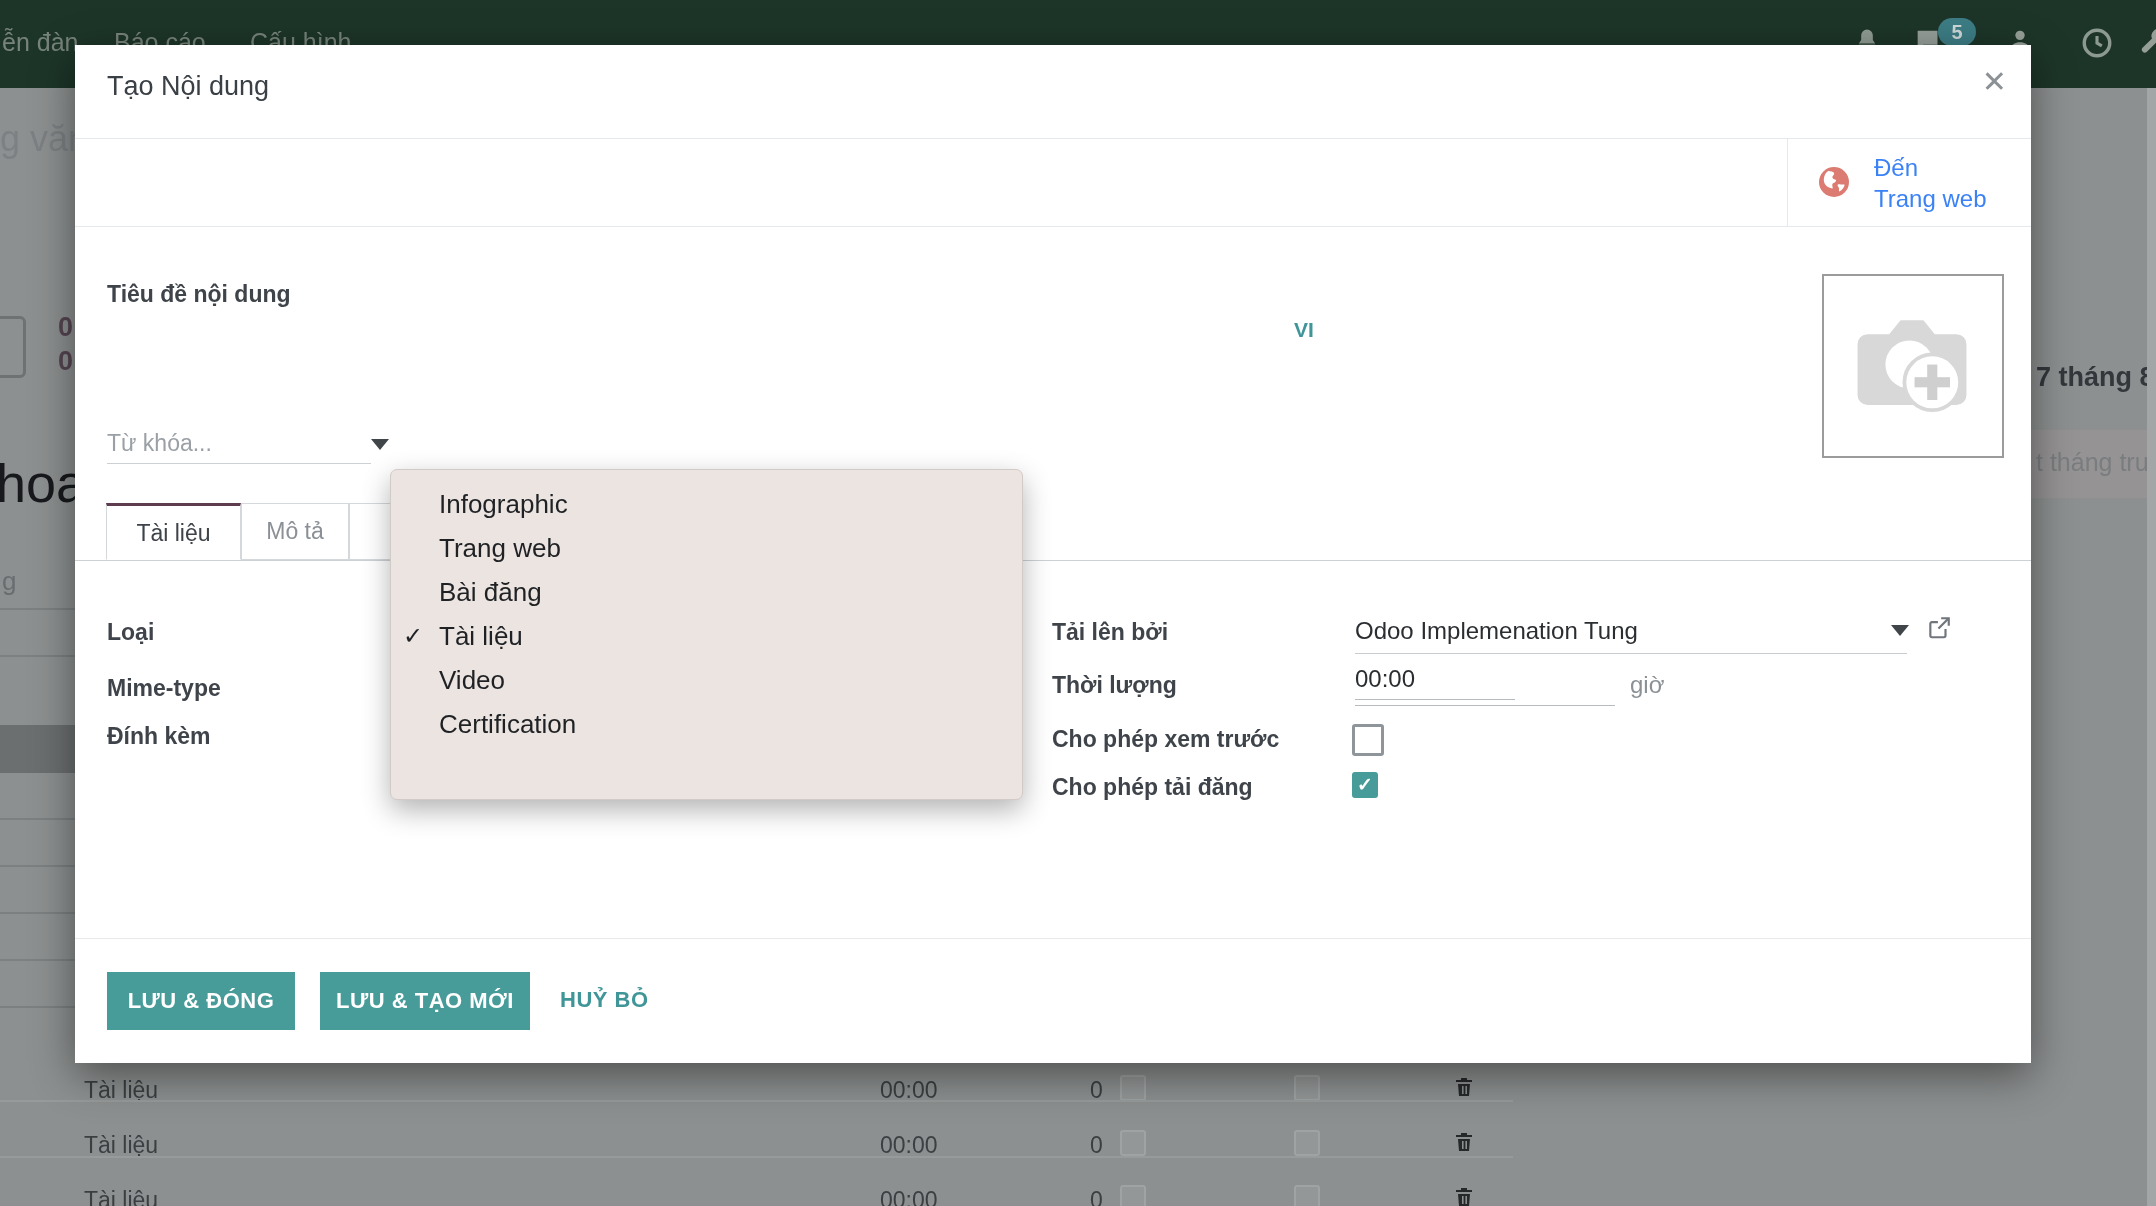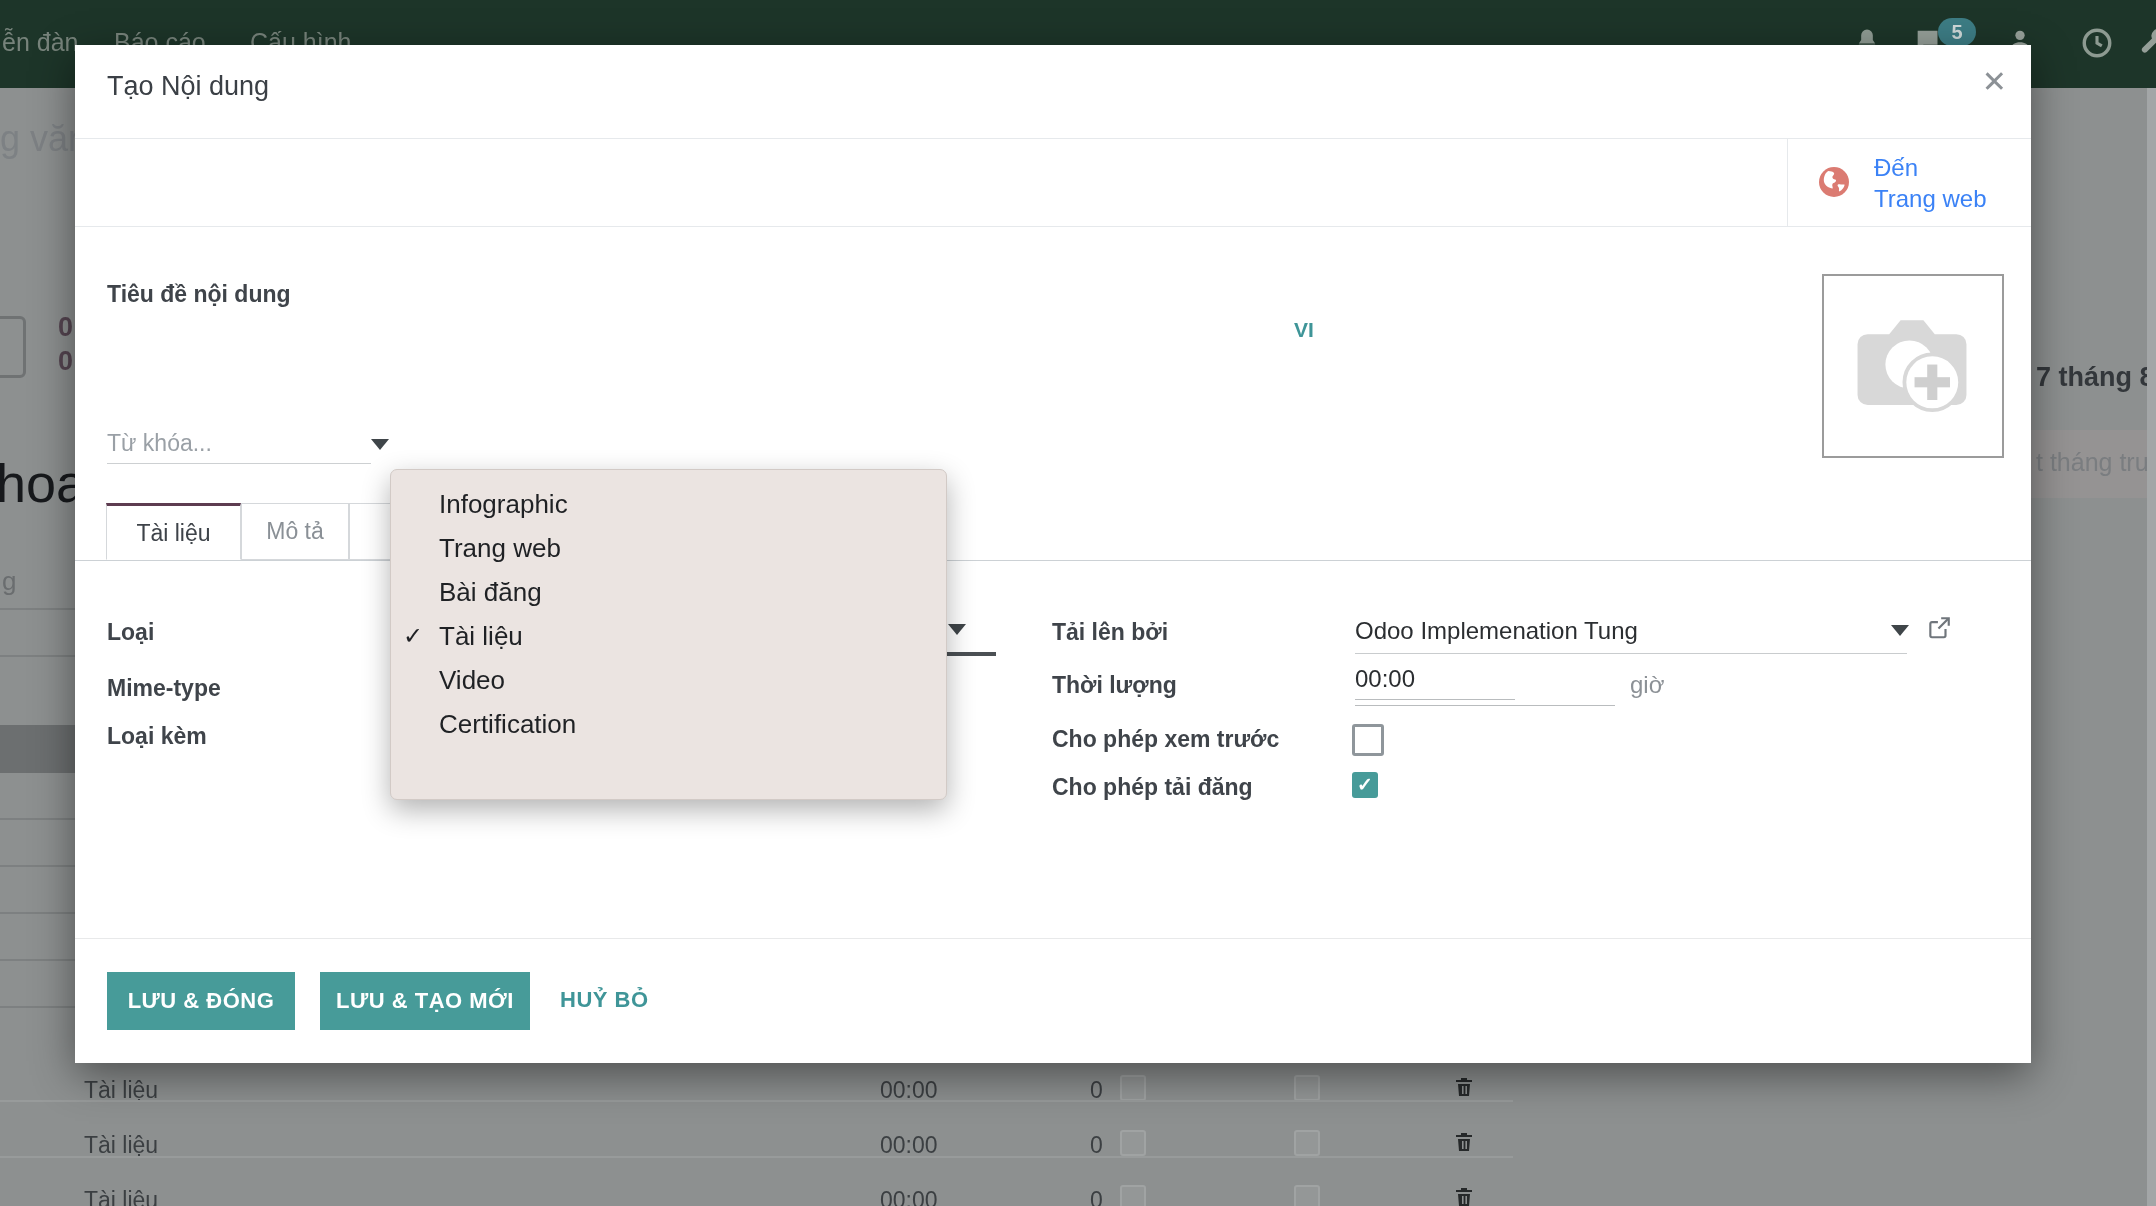--- a/index.html
+++ b/index.html
@@ -68,21 +68,21 @@
   .loai-stub{left:869px;top:607px;width:52px;height:4px;background:#4b5054;}
 
   .img-placeholder{left:1747px;top:229px;width:178px;height:180px;border:2px solid #9b9b9b;cursor:pointer;}
 
   .footer-sep{left:0;top:893px;width:1956px;height:1px;background:#e8e9ea;}
   .btn{position:absolute;top:927px;height:58px;background:#479b99;color:#fff;font-weight:bold;font-size:22px;
     text-align:center;border:none;cursor:pointer;font-family:"Liberation Sans",sans-serif;letter-spacing:.5px;}
   .btn-link{position:absolute;top:942px;font-size:22px;font-weight:bold;color:#3f9598;cursor:pointer;letter-spacing:.5px;}
 
   
-  .dropdown{left:390px;top:469px;width:557px;height:331px;background:#ebe4e1;z-index:30;
+  .dropdown{left:390px;top:469px;width:633px;height:331px;background:#ebe4e1;z-index:30;
     border:1px solid #d2cac6;border-radius:7px;box-shadow:0 10px 28px rgba(0,0,0,.3);padding:12px 0;box-sizing:border-box;}
   .dd-item{position:relative;height:44px;line-height:44px;font-size:26px;color:#1f2124;padding-left:48px;cursor:pointer;}
   .dd-check{position:absolute;left:12px;top:0;font-size:24px;color:#1f2124;}
 </style>
 </head>
 <body>
 
 <div class="screen">
 
   <div class="abs topbar">
@@ -200,21 +200,21 @@
     <input class="abs tags-input" placeholder="Từ khóa..." style="">
     <span class="caret" style="left:296px;top:394px;"></span>
 
     <div class="abs notebook-line"></div>
     <div class="tab active" style="left:31px;width:135px;">Tài liệu</div>
     <div class="tab inactive" style="left:166px;width:108px;">Mô tả</div>
     <div class="tab inactive" style="left:274px;width:110px;">T</div>
 
     <span class="field-label" style="left:32px;top:574px;">Loại</span>
     <span class="field-label" style="left:32px;top:630px;">Mime-type</span>
-    <span class="field-label" style="left:32px;top:678px;">Loại kèm</span>
+    <span class="field-label" style="left:32px;top:678px;">Đính kèm</span>
     <span class="caret" style="left:873px;top:579px;"></span>
     <div class="abs loai-stub"></div>
 
     <span class="field-label" style="left:977px;top:574px;">Tải lên bởi</span>
     <span class="value-text" style="left:1280px;top:572px;">Odoo Implemenation Tung</span>
     <div class="underline" style="left:1280px;top:608px;width:552px;"></div>
     <span class="caret" style="left:1816px;top:580px;"></span>
     <span class="abs" style="left:1851px;top:570px;">
       <svg width="26" height="26" viewBox="0 0 24 24" fill="none" stroke="#70767c" stroke-width="2">
         <path d="M18 13v6a1.5 1.5 0 0 1-1.5 1.5h-11A1.5 1.5 0 0 1 4 19V8a1.5 1.5 0 0 1 1.5-1.5H11"></path>

